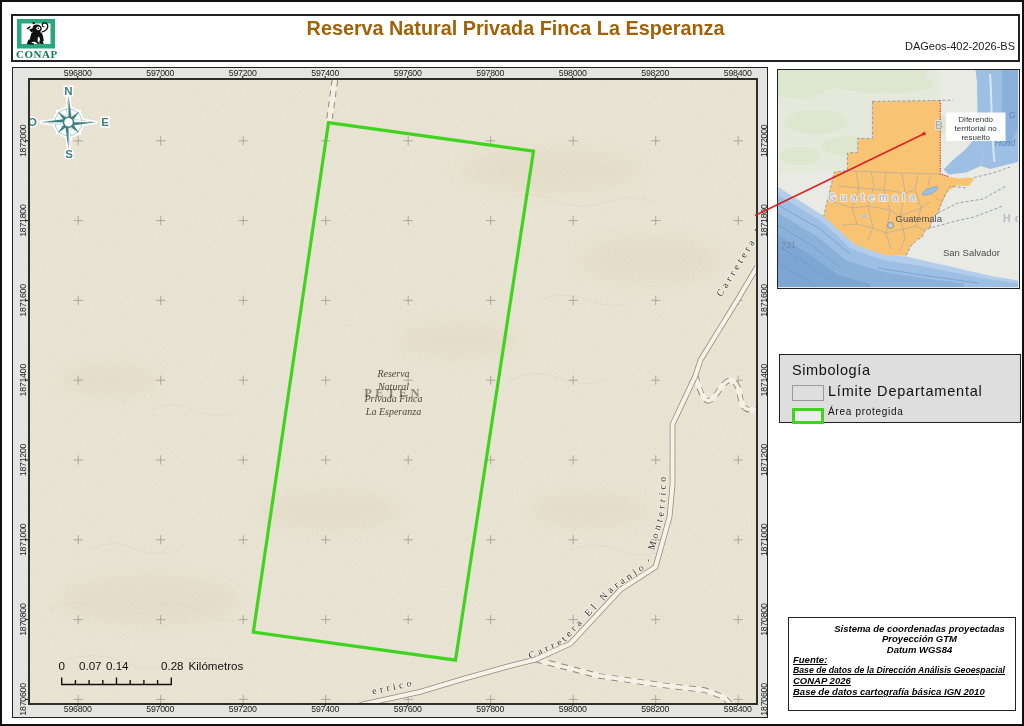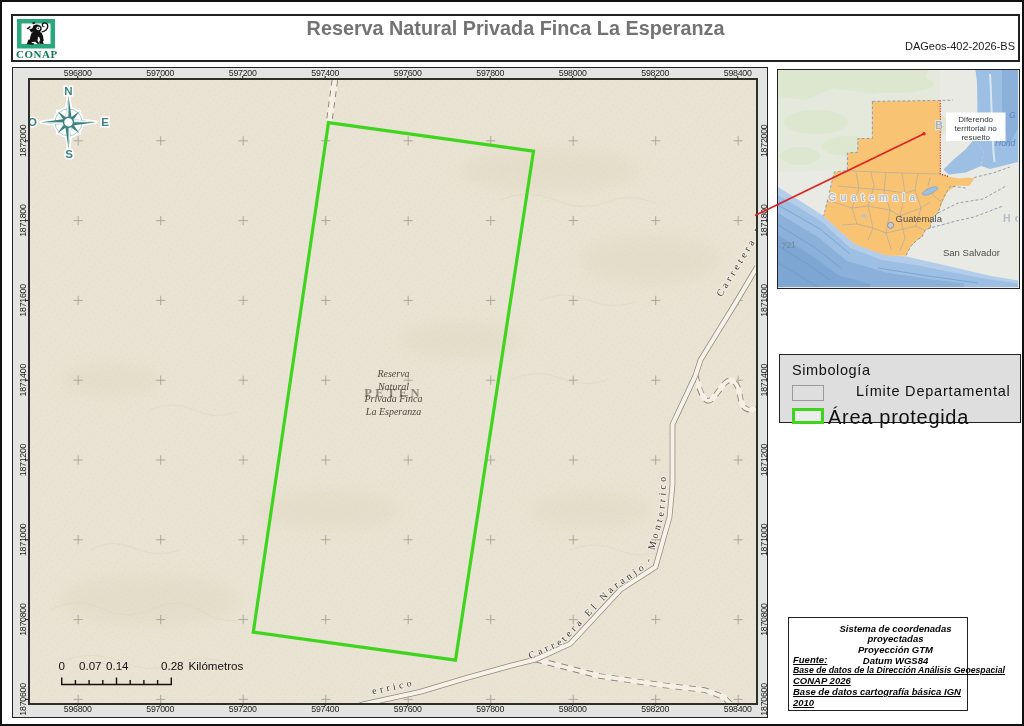--- a/index.html
+++ b/index.html
@@ -2,30 +2,30 @@
 <html><head>
 <meta charset="utf-8">
 <style>
   html,body{margin:0;padding:0;}
 
   body{width:1024px;height:726px;position:relative;background:#fff;
        font-family:"Liberation Sans",sans-serif;overflow:hidden;will-change:transform;}
   .pageborder{position:absolute;left:0;top:0;width:1020px;height:722px;border:2px solid #111;}
   
   .header{will-change:transform;position:absolute;left:11px;top:14px;width:1005px;height:44px;border:2px solid #222;background:#fff;}
-  .title{position:absolute;left:0;right:0;top:1px;text-align:center;color:#737373;
+  .title{position:absolute;left:0;right:0;top:1px;text-align:center;color:#a16207;
          font-size:19.8px;font-weight:bold;letter-spacing:0px;}
   .dageos{position:absolute;right:3px;bottom:8px;font-size:11px;color:#1a1a1a;}
   
   .band{position:absolute;left:12px;top:67px;width:756px;height:650.5px;background:#e4e4e2;border:1.5px solid #222;box-sizing:border-box;}
   .innermap{will-change:transform;position:absolute;left:27.5px;top:78px;width:725.5px;height:623px;border:2px solid #2f2f2a;background:#e9e3d3;}
   
   .inset{will-change:transform;position:absolute;left:776.5px;top:69px;width:243px;height:220px;border:1.5px solid #222;box-sizing:border-box;background:#e9eae4;overflow:hidden;}
   .legend{will-change:transform;position:absolute;left:778.5px;top:354px;width:242px;height:69px;background:#dedede;border:1.5px solid #222;box-sizing:border-box;}
-  .srcbox{position:absolute;left:788px;top:616.5px;width:180px;height:94px;background:#fff;border:1.5px solid #222;box-sizing:border-box;
+  .srcbox{position:absolute;left:788px;top:616.5px;width:228px;height:94px;background:#fff;border:1.5px solid #222;box-sizing:border-box;
           font-weight:bold;font-style:italic;font-size:9.5px;line-height:10.8px;color:#000;}
 </style>
 </head>
 <body>
 <div class="pageborder"></div>
 
 <div class="header">
   <div class="title">Reserva Natural Privada Finca La Esperanza</div>
   <div class="dageos">DAGeos-402-2026-BS</div>
 </div>
@@ -480,23 +480,23 @@
       <text x="197.7" y="51.5">Diferendo</text>
       <text x="197.7" y="60.5">territorial no</text>
       <text x="197.7" y="69.5">resuelto</text>
     </g>
   </svg>
 </div>
 
 <div class="legend">
   <div style="will-change:transform;position:absolute;left:12px;top:7px;font-size:14.5px;color:#111;letter-spacing:0.6px;">Simbología</div>
   <div style="position:absolute;left:11.5px;top:29.5px;width:30px;height:14px;background:#dedede;border:1px solid #9a9a9a;"></div>
-  <div style="will-change:transform;position:absolute;left:48px;top:28px;font-size:14.5px;color:#111;letter-spacing:0.8px;margin-left:28px;">Límite Departamental</div>
+  <div style="will-change:transform;position:absolute;left:48px;top:28px;font-size:14.5px;color:#111;letter-spacing:0.8px;">Límite Departamental</div>
   <div style="position:absolute;left:11.5px;top:53px;width:26px;height:10px;background:#ededed;border:3px solid #3fd51e;"></div>
-  <div style="will-change:transform;position:absolute;left:48px;top:51px;font-size:20px;color:#111;letter-spacing:0.7px;">Área protegida</div>
+  <div style="will-change:transform;position:absolute;left:48px;top:51px;font-size:10px;color:#111;letter-spacing:0.7px;">Área protegida</div>
 </div>
 
 <div class="srcbox">
   <div style="position:absolute;left:35px;right:0;top:6px;text-align:center;">Sistema de coordenadas proyectadas<br>Proyección GTM<br>Datum WGS84</div>
   <div style="position:absolute;left:4px;right:4px;top:37px;text-decoration:underline;">Fuente:
   <span id="justline" style="display: block; white-space: nowrap; transform-origin: 0px 50%; transform: scaleX(0.913793);">Base de datos de la Dirección Análisis Geoespacial</span>
   CONAP 2026<br>
   Base de datos cartografía básica IGN 2010</div>
 </div>
 

